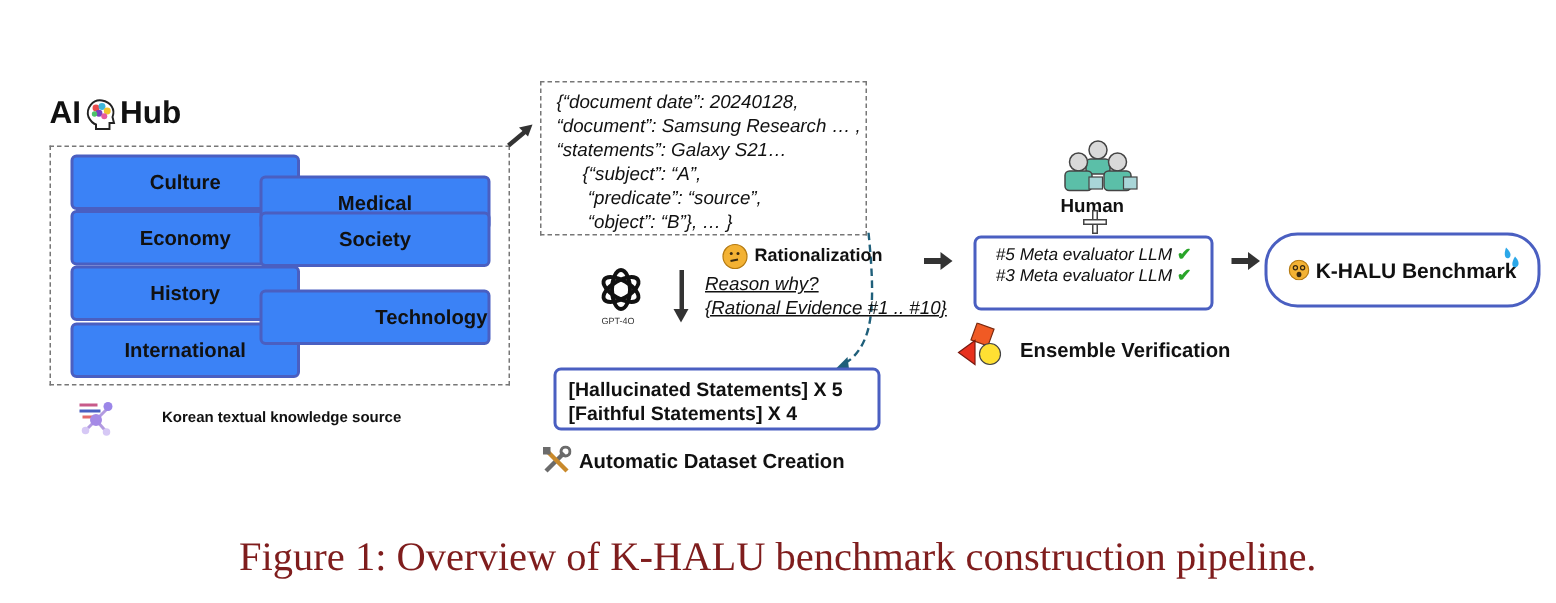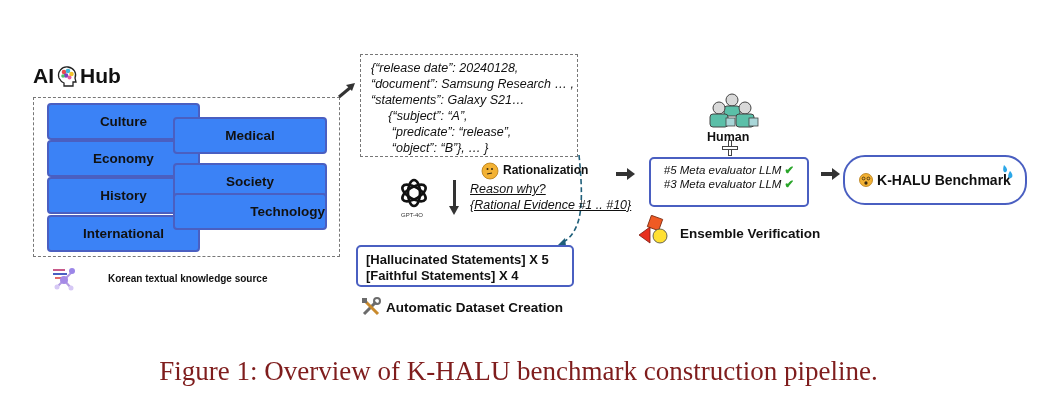--- a/index.html
+++ b/index.html
@@ -46,21 +46,21 @@
   </div>
 <div class="topic" style="left:47px;top:177px;width:153px;height:37px;">
     <span>History</span>
   </div>
 <div class="topic" style="left:47px;top:215px;width:153px;height:37px;">
     <span>International</span>
   </div>
 <div class="topic" style="left:173px;top:117px;width:154px;height:37px;">
     <span>Medical</span>
   </div>
-<div class="topic" style="left:173px;top:163px;width:154px;height:37px;">
+<div class="topic" style="left:173px;top:141px;width:154px;height:37px;">
     <span>Society</span>
   </div>
 <div class="topic" style="left:173px;top:193px;width:154px;height:37px;justify-content:flex-end;">
     <span>Technology</span>
   </div>
 
 <svg class="abs" style="left:52px;top:266px;" width="26" height="26" viewBox="0 0 26 26">
   <rect x="1" y="3" width="12" height="2" fill="#c85a8a"></rect>
     <rect x="1" y="7" width="14" height="2" fill="#4a5fc1"></rect>
     <rect x="3" y="11" width="10" height="2" fill="#e46a6a"></rect>
@@ -73,25 +73,25 @@
     <circle cx="19" cy="22" r="2.5" fill="#d6c8f5"></circle>
 </svg>
 <div class="abs bold" style="left:88px;top:273px;font-size:10px;margin-left:20px;">Korean textual knowledge source</div>
 
 <svg class="abs" style="left:336px;top:80px;" width="22" height="20" viewBox="0 0 22 20">
   <line x1="3" y1="17" x2="15" y2="7" stroke="#333" stroke-width="3"></line>
   <polygon points="19,3 10,5 16,11" fill="#333"></polygon>
 </svg>
 
 <div class="abs dashed" style="left:360px;top:54px;width:218px;height:103px;padding:5px 0 0 10px;">
-  <div class="json-line">{“release date”: 20240128,</div>
+  <div class="json-line">{“document date”: 20240128,</div>
   <div class="json-line">“document”: Samsung Research … ,</div>
   <div class="json-line">“statements”: Galaxy S21…</div>
   <div class="json-line">     {“subject”: “A”,</div>
-  <div class="json-line">      “predicate”: “release”,</div>
+  <div class="json-line">      “predicate”: “source”,</div>
   <div class="json-line">      “object”: “B”}, … }</div>
 </div>
 
 <svg class="abs" style="left:555px;top:155px;" width="40" height="95" viewBox="0 0 40 95">
   <path d="M24 0 C27 30 28 55 22 70 C18 80 12 86 6 88" fill="none" stroke="#1f5f7a" stroke-width="1.6" stroke-dasharray="5,3"></path>
   <polygon points="2,91 10,83 11,91" fill="#1f5f7a"></polygon>
 </svg>
 
 <svg class="abs" style="left:481px;top:162px;" width="18" height="18" viewBox="0 0 18 18">
   <circle cx="9" cy="9" r="8" fill="#f3b234" stroke="#b57a10" stroke-width="0.8"></circle>
@@ -109,21 +109,21 @@
   </g>
 </svg>
 <div class="abs" style="left:401px;top:212px;font-size:6px;color:#333;">GPT-4O</div>
 
 <div class="abs" style="left:453px;top:180px;width:3px;height:28px;background:#333;"></div>
 <div class="abs" style="left:449px;top:206px;width:0;height:0;border-top:9px solid #333;border-left:5px solid transparent;border-right:5px solid transparent;"></div>
 
 <div class="abs" style="left:470px;top:182px;font-size:12.5px;font-style:italic;text-decoration:underline;">Reason why?</div>
 <div class="abs" style="left:470px;top:198px;font-size:12.5px;font-style:italic;text-decoration:underline;">{Rational Evidence #1 .. #10}</div>
 
-<div class="bluebox" style="left:356px;top:245px;width:218px;height:42px;padding:5px 0 14px 8px;">
+<div class="bluebox" style="left:369px;top:245px;width:218px;height:42px;padding:5px 0 14px 8px;">
   <div class="bold" style="font-size:13px;line-height:16px;">[Hallucinated Statements] X 5</div>
   <div class="bold" style="font-size:13px;line-height:16px;">[Faithful Statements] X 4</div>
 </div>
 
 <svg class="abs" style="left:361px;top:297px;" width="20" height="20" viewBox="0 0 20 20">
   <line x1="3" y1="17" x2="15" y2="5" stroke="#6b6b6b" stroke-width="3"></line>
   <line x1="3" y1="3" x2="17" y2="17" stroke="#c98a2c" stroke-width="3"></line>
   <circle cx="16" cy="4" r="3" fill="none" stroke="#6b6b6b" stroke-width="2"></circle>
   <rect x="1" y="1" width="5" height="5" fill="#6b6b6b"></rect>
 </svg>

